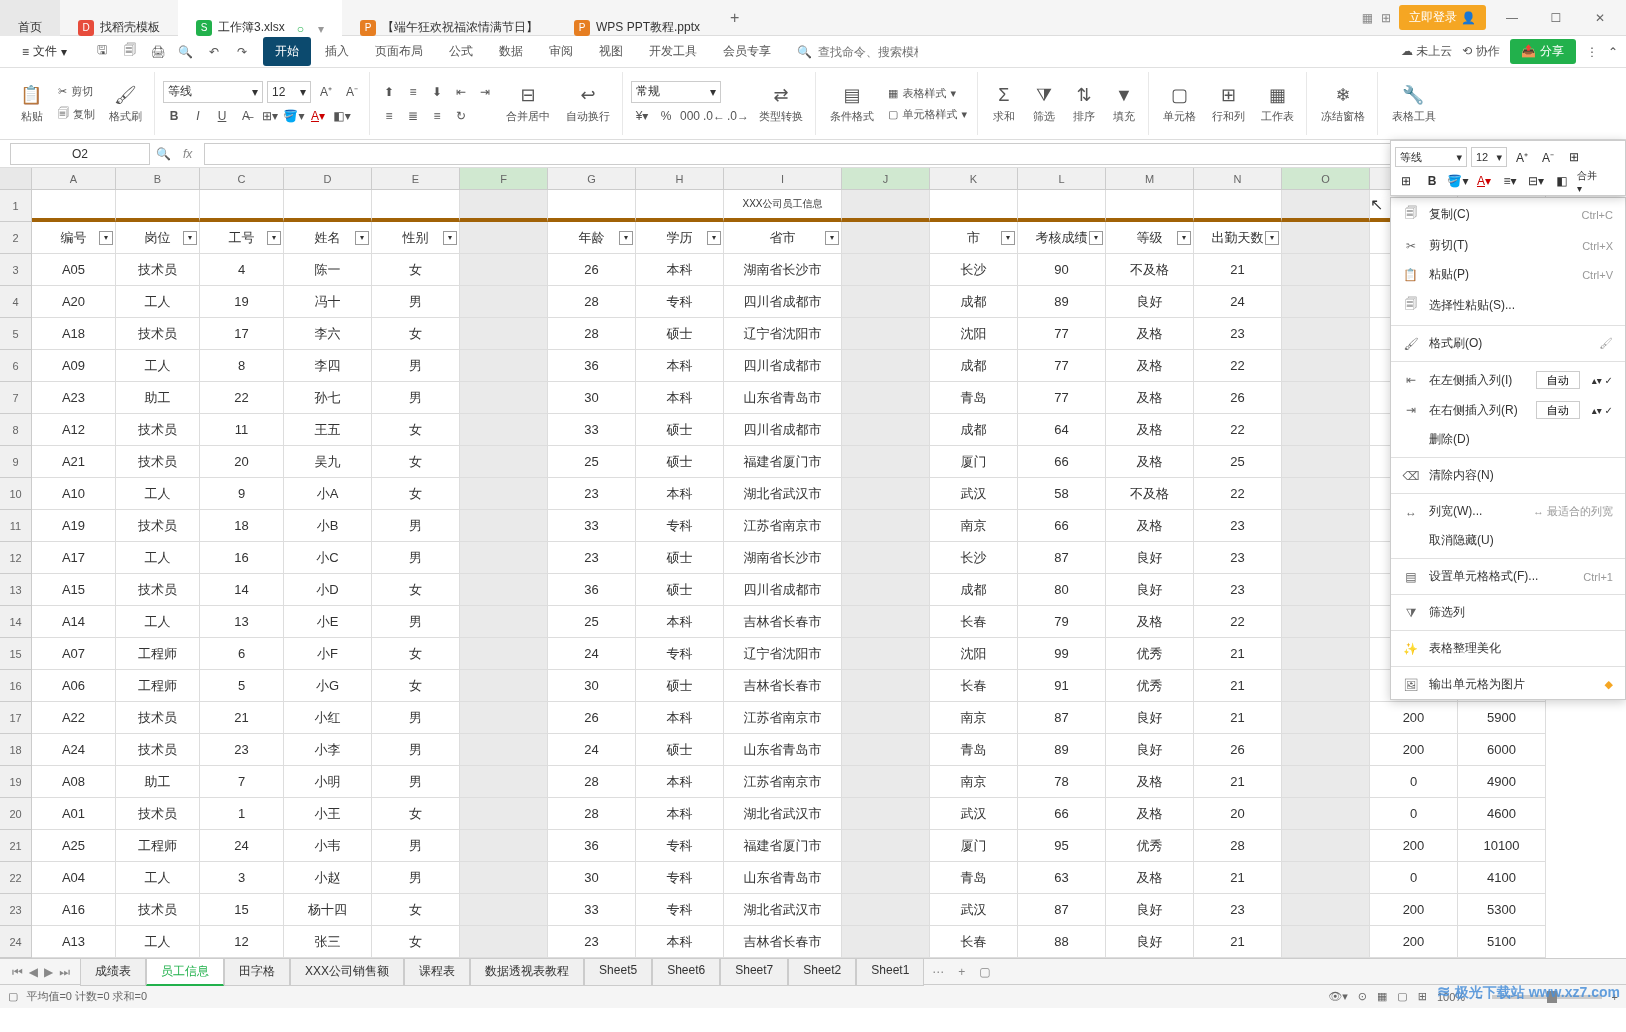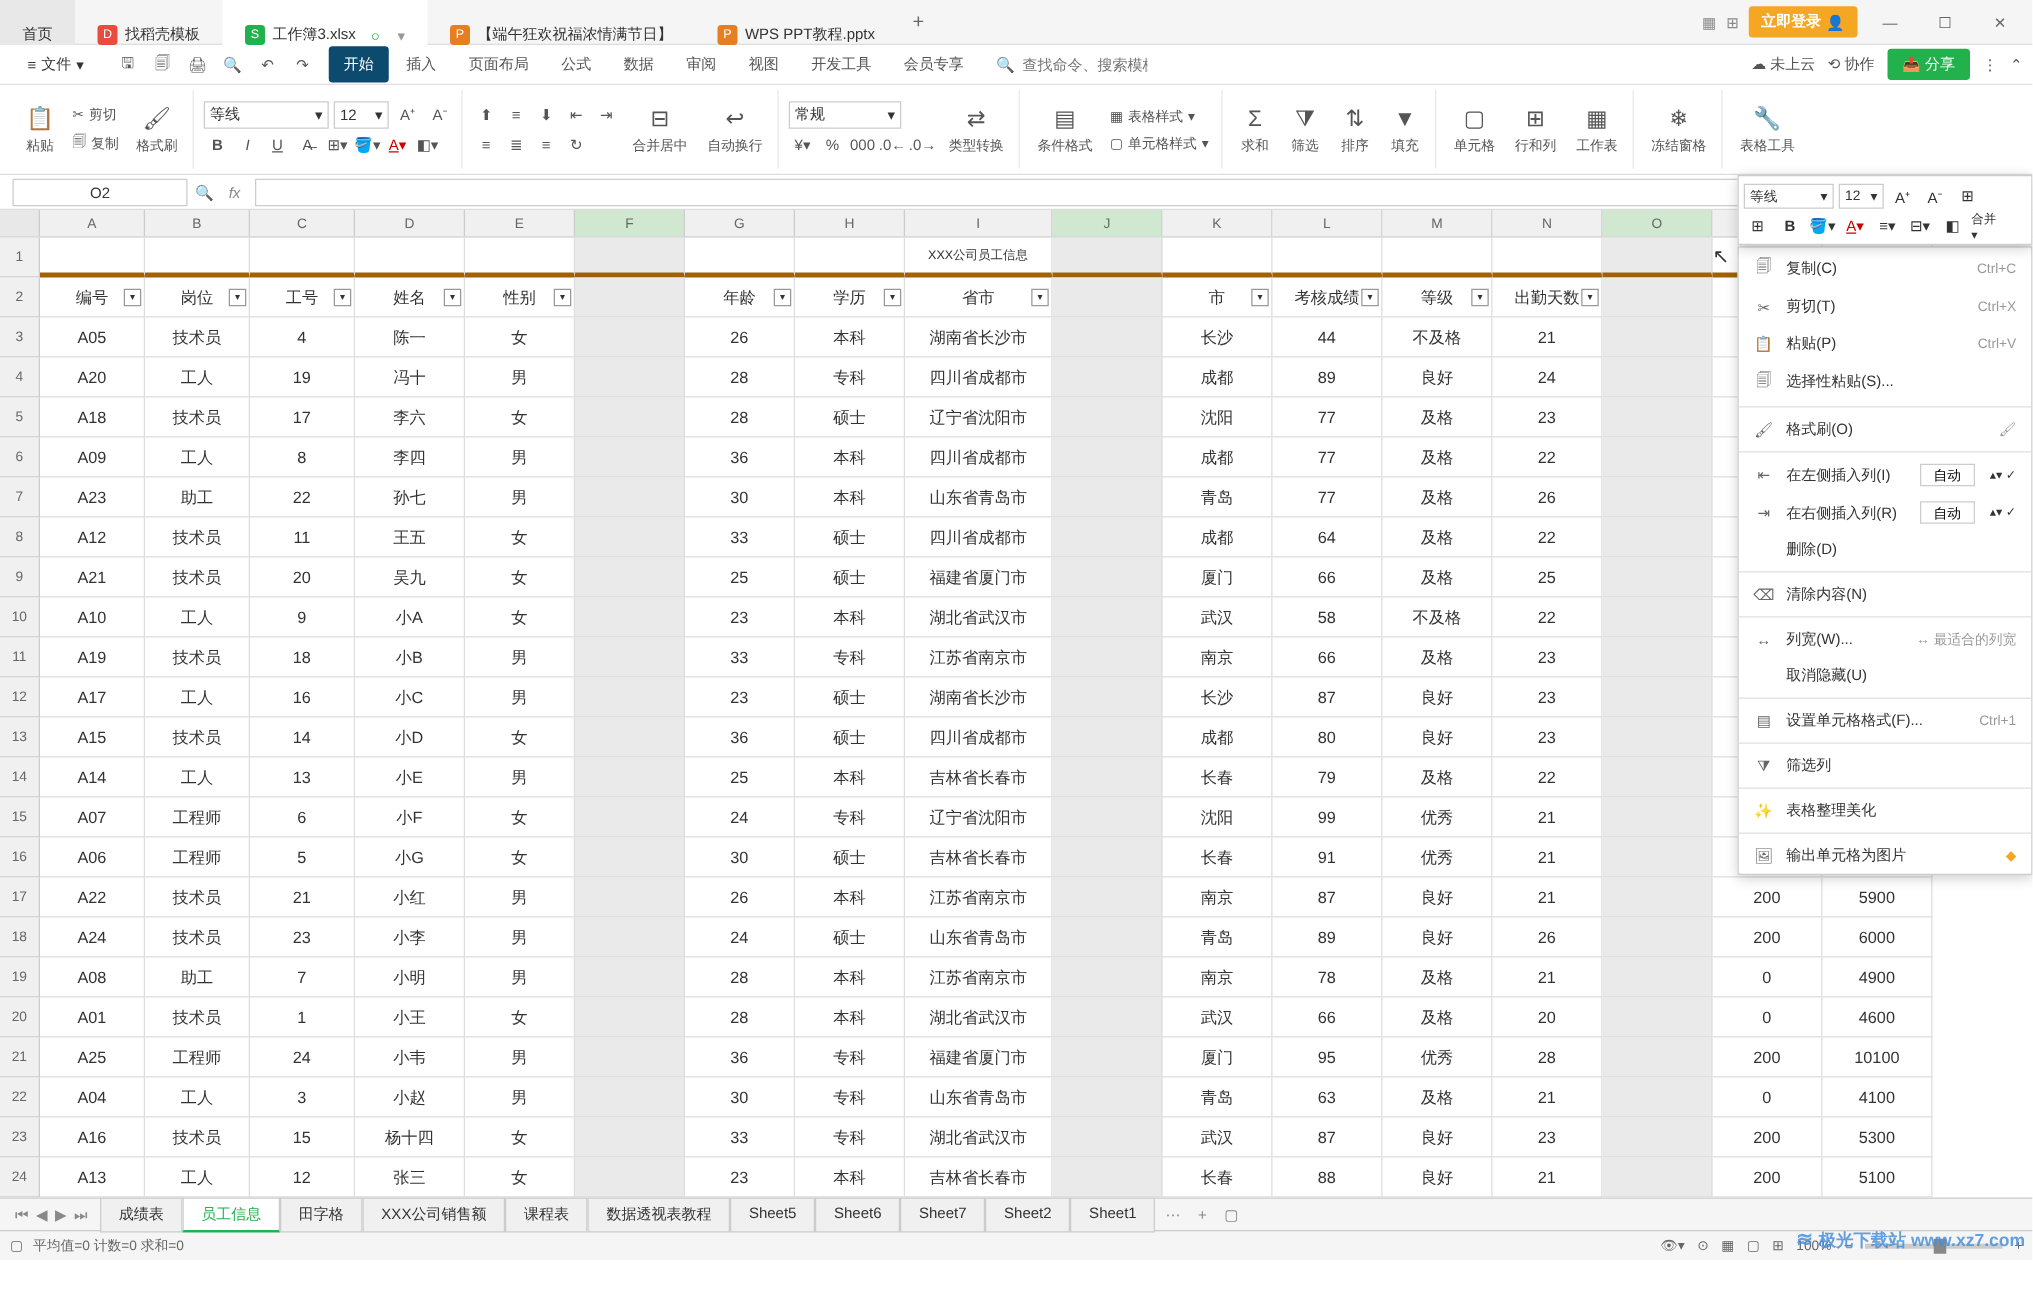--- a/index.html
+++ b/index.html
@@ -5,21 +5,21 @@
 * { margin: 0; padding: 0; box-sizing: border-box; font-family: "Microsoft YaHei", sans-serif; }
 body { background: #fff; font-size: 12px; color: #333; overflow: hidden; width: 1626px; height: 1032px; position: relative; }
 .titlebar { height: 36px; background: #f5f5f5; display: flex; align-items: center; border-bottom: 1px solid #ddd; }
 .tab { height: 36px; display: flex; align-items: flex-end; padding: 0 18px; gap: 6px; position: relative; cursor: pointer; }
 .tab.home { background: #e8e8e8; }
 .tab.active { background: #fff; }
 .tab-icon { width: 16px; height: 16px; border-radius: 3px; display: flex; align-items: center; justify-content: center; font-size: 10px; color: #fff; }
 .tab-close { margin-left: 8px; color: #999; }
 .tab-add { padding: 0 12px; color: #666; font-size: 16px; }
 .titlebar-right { margin-left: auto; display: flex; align-items: center; gap: 8px; padding-right: 8px; }
-.login-btn { background: #f5a623; color: #fff; padding: 4px 10px; border-radius: 3px; display: flex; align-items: center; gap: 4px; font-weight: bold; }
+.login-btn { background: #f5a623; color: #fff; padding: 4px 10px; border-radius: 3px; display: flex; align-items: center; gap: 4px; }
 .win-btn { width: 36px; height: 28px; display: flex; align-items: center; justify-content: center; color: #666; }
 .ribbon-header { height: 32px; display: flex; align-items: center; padding: 0 8px; gap: 2px; border-bottom: 1px solid #e0e0e0; }
 .file-btn { background: #fff; color: #333; padding: 4px 14px; display: flex; align-items: center; gap: 4px; }
 .qat { display: flex; gap: 6px; padding: 0 8px; }
 .qat-btn { width: 22px; height: 22px; display: flex; align-items: center; justify-content: center; color: #555; }
 .ribbon-tabs { display: flex; gap: 2px; }
 .ribbon-tab { padding: 6px 12px; color: #555; cursor: pointer; border-radius: 3px; }
 .ribbon-tab.active { background: #0c4a6e; color: #fff; }
 .ribbon-search { display: flex; align-items: center; gap: 6px; margin-left: 12px; color: #999; }
 .ribbon-search input { border: none; outline: none; width: 100px; font-size: 12px; }
@@ -363,21 +363,21 @@
         <div class="cell" style="width: 84px;">技术员</div>
         <div class="cell" style="width: 84px;">4</div>
         <div class="cell" style="width: 88px;">陈一</div>
         <div class="cell" style="width: 88px;">女</div>
         <div class="cell sel-col" style="width: 88px;"></div>
         <div class="cell" style="width: 88px;">26</div>
         <div class="cell" style="width: 88px;">本科</div>
         <div class="cell" style="width: 118px;">湖南省长沙市</div>
         <div class="cell sel-col" style="width: 88px;"></div>
         <div class="cell" style="width: 88px;">长沙</div>
-        <div class="cell" style="width: 88px;">44</div>
+        <div class="cell" style="width: 88px;">90</div>
         <div class="cell" style="width: 88px;">不及格</div>
         <div class="cell" style="width: 88px;">21</div>
         <div class="cell sel-col" style="width: 88px;"></div>
         <div class="cell" style="width: 88px;"></div>
         <div class="cell" style="width: 88px;"></div>
       </div>
       <div class="row">
         <div class="row-h">4</div>
         <div class="cell" style="width: 84px;">A20</div>
         <div class="cell" style="width: 84px;">工人</div>

